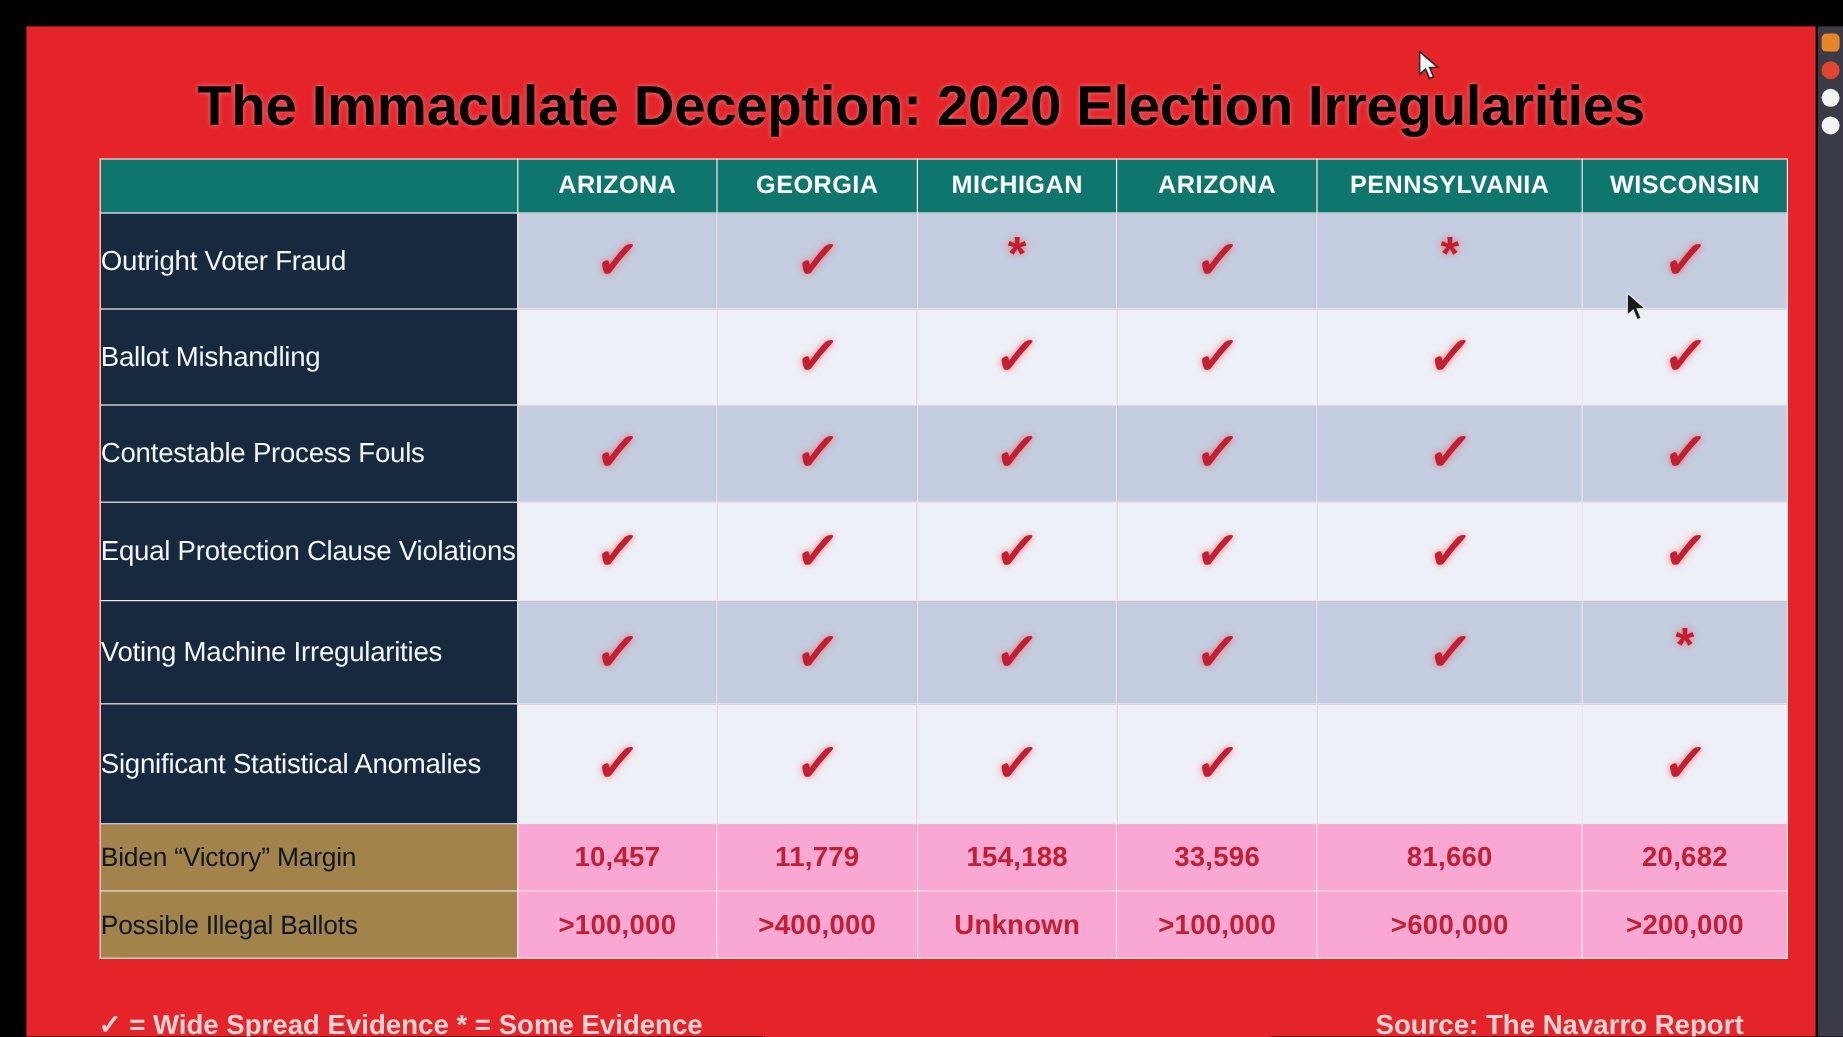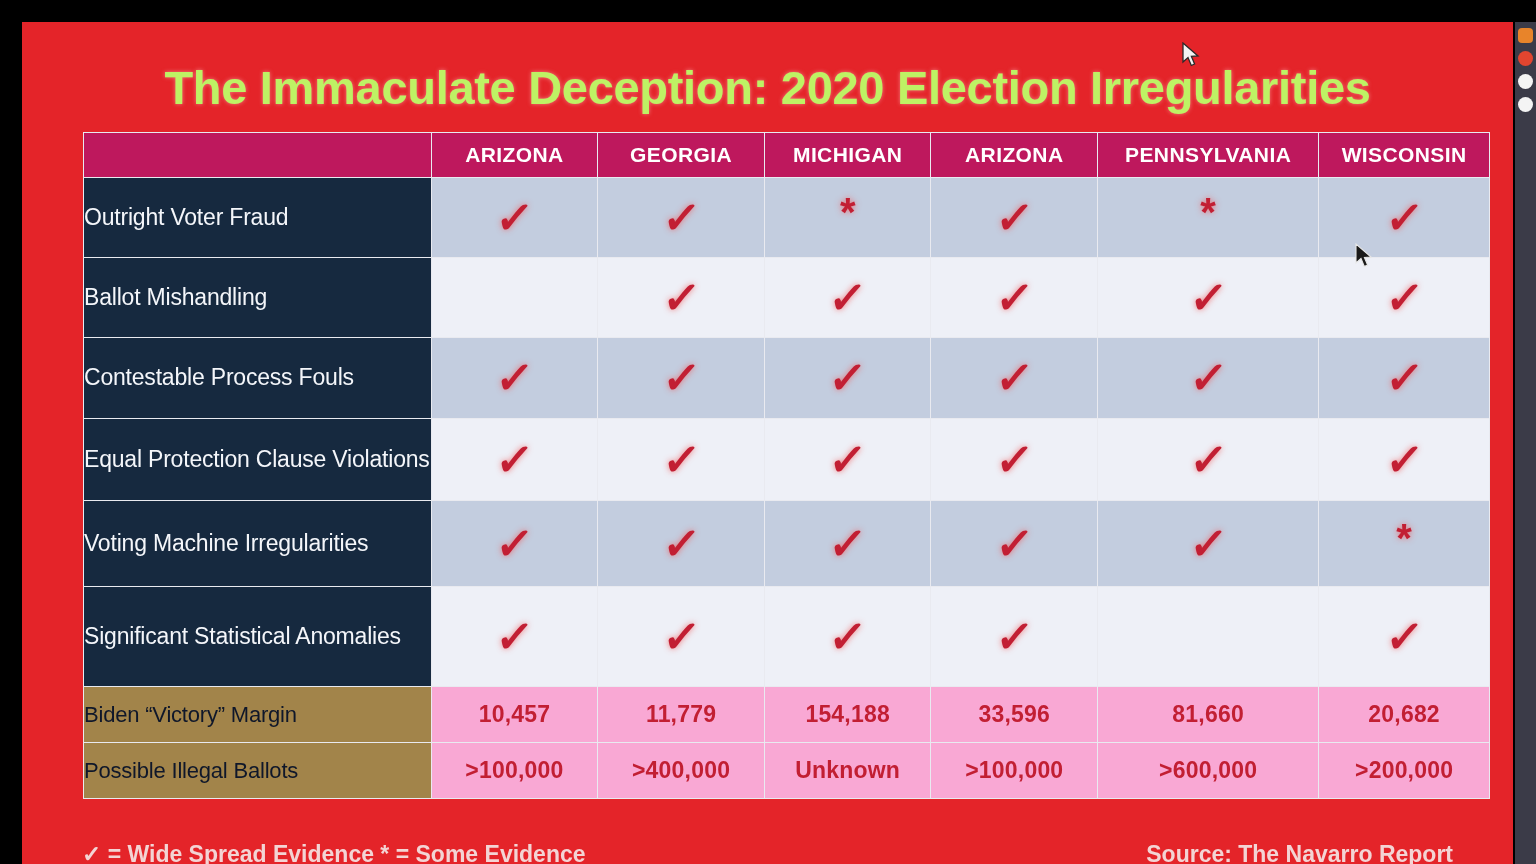--- a/index.html
+++ b/index.html
@@ -39,21 +39,21 @@
     left: 22px; top: 22px;
     width: 1491px; height: 842px;
     background: #e42429;
     overflow: hidden;
   }
   #slide-title {
     position: absolute;
     left: 0; top: 38px;
     width: 1491px;
     text-align: center;
-    color: #bef264;
+    color: #000000;
     font-size: 47px;
     font-weight: bold;
     letter-spacing: -0.3px;
     text-shadow: 0 0 4px rgba(255,200,200,0.55);
     white-space: nowrap;
   }
 
   
   #tbl {
     position: absolute;
@@ -68,21 +68,21 @@
   #tbl col.stwi { width: 166px; }
 
   #tbl td, #tbl th {
     border: 1px solid #e9eaf0;
     padding: 0;
     vertical-align: middle;
   }
 
   
   .hdr {
-    background: #be185d;
+    background: #0f766e;
     color: #ffffff;
     height: 45px;
     font-size: 21px;
     font-weight: bold;
     letter-spacing: 0.4px;
     text-align: center;
   }
   .hdr.blank { border-left-color: #16293f; }
 
   

